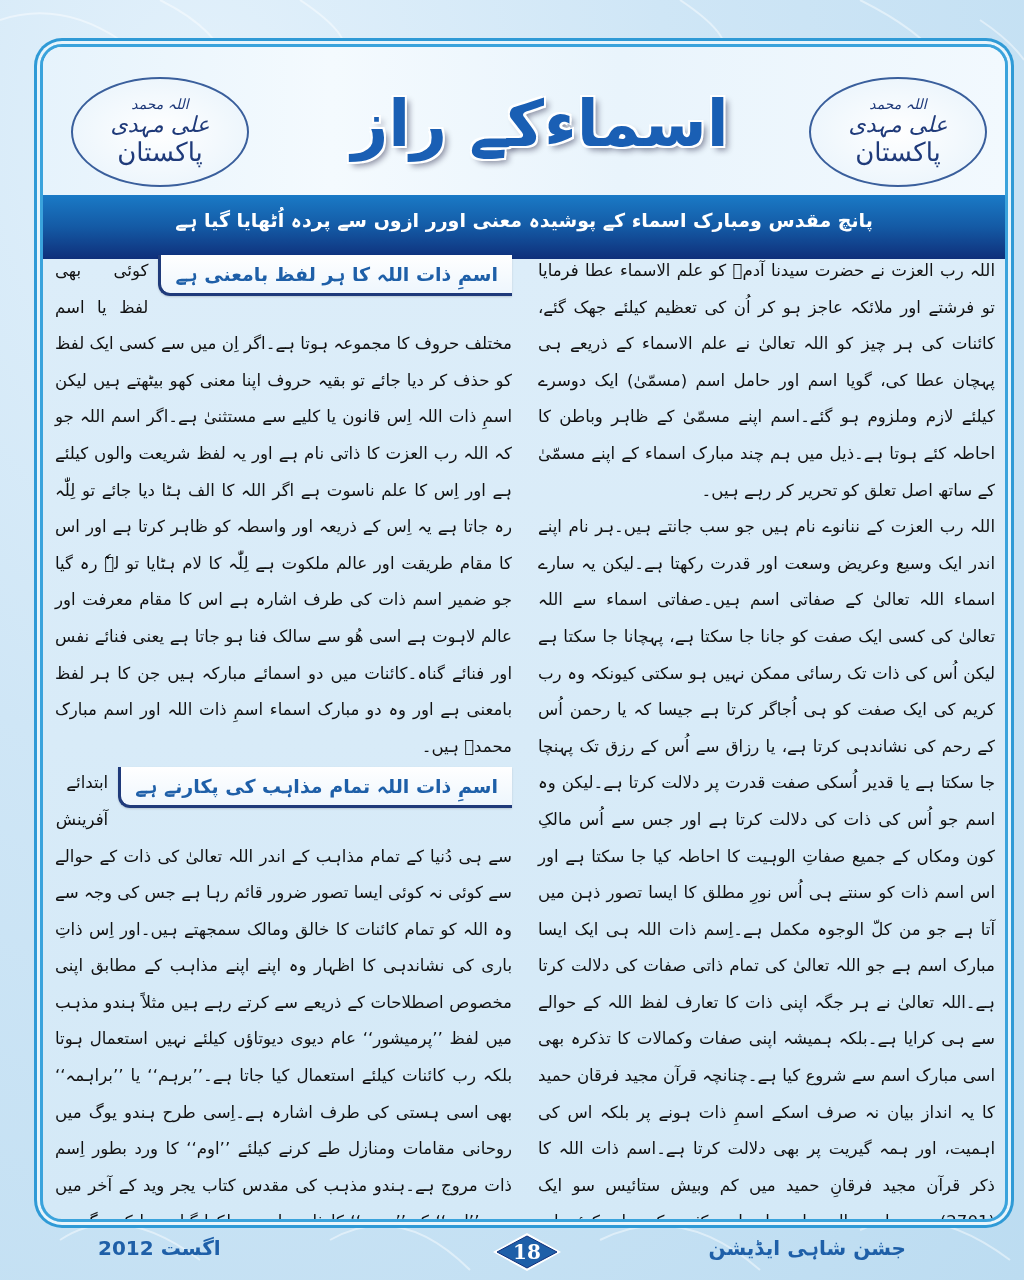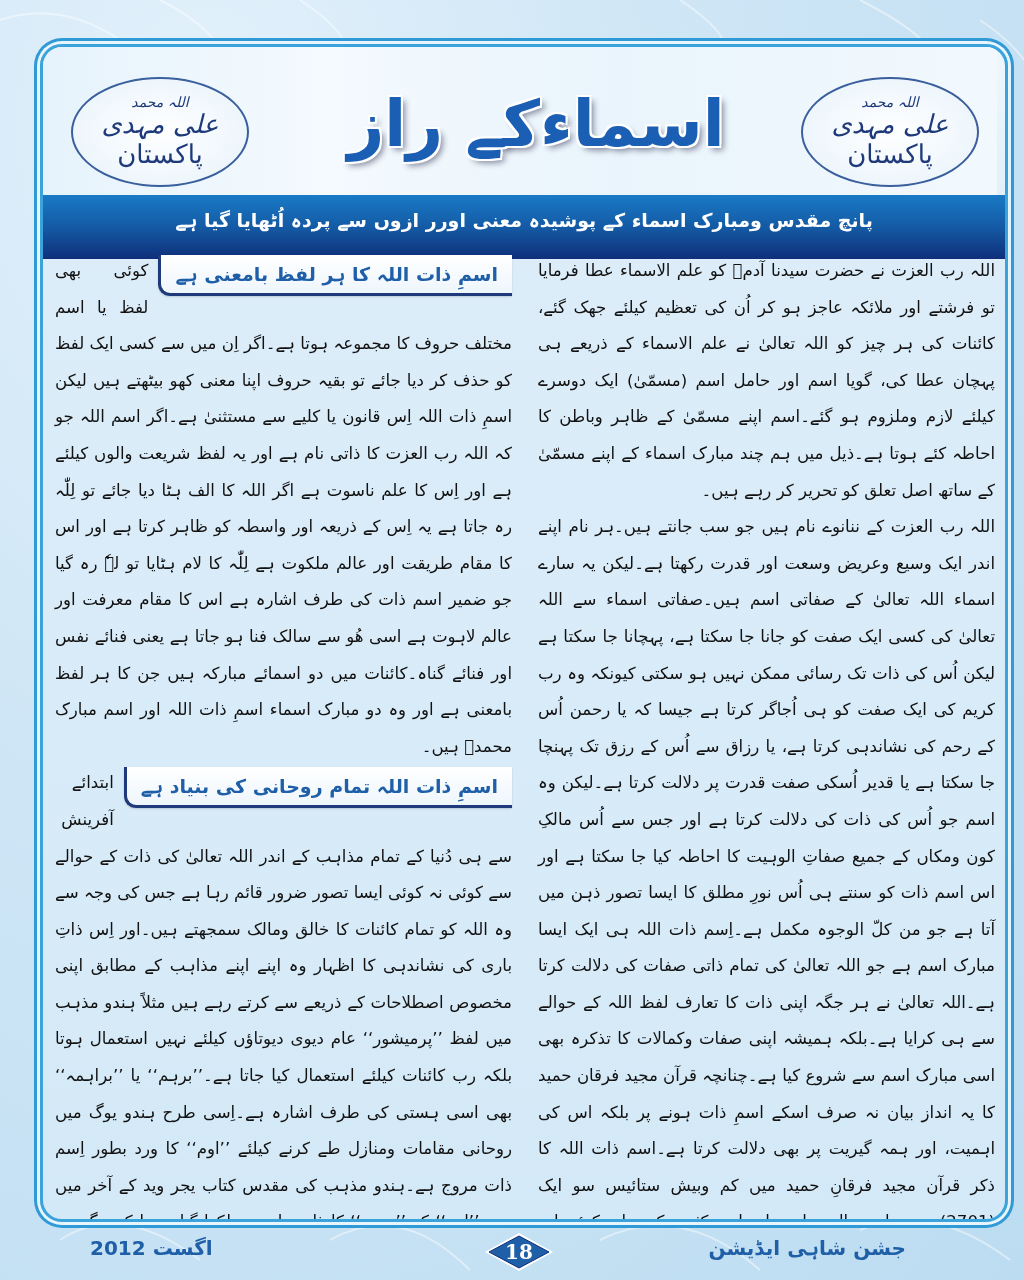--- a/index.html
+++ b/index.html
@@ -9,33 +9,33 @@
     font-family: "DejaVu Sans", sans-serif;
   }
   .bg-arcs { position:absolute; inset:0; pointer-events:none; }
   .frame {
     position:absolute; left:40px; top:44px; width:962px; height:1172px;
     border:3px solid #3aa3dc; border-radius:22px;
     box-shadow: 0 0 0 3px #e8f5fc, 0 0 0 6px #2f9ad6;
     background: linear-gradient(180deg, #eef7fd 0%, #dcedf9 18%, #d4e9f7 100%);
     overflow:hidden;
   }
-  .header { position:absolute; left:0; right:8px; top:0; height:148px;
+  .header { position:absolute; left:0; right:0; top:0; height:148px;
     background: linear-gradient(90deg, #e6f3fc 0%, #f4fafe 30%, #e9f4fc 60%, #f2f9fe 100%); }
   .logo {
     position:absolute; top:30px; width:174px; height:106px;
     border:2px solid #3a5f9c; border-radius:50%;
     background: radial-gradient(ellipse, #ffffff 0%, #e6f2fb 100%);
     display:flex; flex-direction:column; align-items:center; justify-content:center;
     color:#1f3a7a; font-family:"DejaVu Serif", serif; direction:rtl; line-height:1.15;
   }
   .logo.left { left:28px; }
   .logo.right { right:18px; }
   .logo .l1 { font-size:14px; font-style:italic; }
-  .logo .l2 { font-size:26px; font-style:italic; }
+  .logo .l2 { font-size:22px; font-style:italic; }
   .logo .l3 { font-size:26px; }
   .title {
     position:absolute; left:0; right:0; top:40px; text-align:center;
     font-size:64px; font-weight:bold; direction:rtl;
     color:#1a5fb4;
     text-shadow: 2px 2px 0 #ffffff, -2px -2px 0 #ffffff, 2px -2px 0 #ffffff, -2px 2px 0 #ffffff, 4px 4px 6px rgba(0,0,40,0.45);
     font-family:"DejaVu Sans", sans-serif;
     padding-left:32px;
   }
   .banner {
@@ -48,21 +48,21 @@
   .col { flex:1; direction:rtl; text-align:justify; color:#111; font-size:16.6px; line-height:36.6px; font-family:"DejaVu Sans", sans-serif; }
   .col p { margin:0; }
   .sub {
     float:right; margin:2px 0 12px 10px; padding:0 14px; height:38px; line-height:38px;
     background:linear-gradient(180deg,#ffffff,#eef6fd);
     border-left:3px solid #1f3a7a; border-bottom:3px solid #1f3a7a;
     border-radius:0 0 0 12px;
     color:#1e5fa8; font-weight:bold; font-size:19px;
     box-shadow: 0 1px 2px rgba(0,0,0,0.15);
   }
-  .footer { position:absolute; left:4px; right:0; top:1226px; height:54px; }
+  .footer { position:absolute; left:12px; right:0; top:1226px; height:54px; }
   .f-date { position:absolute; left:86px; top:10px; color:#1e5fa8; font-size:20px; font-weight:bold; direction:rtl; }
   .f-edition { position:absolute; right:118px; top:10px; color:#1e5fa8; font-size:20px; font-weight:bold; direction:rtl;text-align:right; }
   .f-page { position:absolute; left:480px; top:6px; width:70px; height:40px; }
   .f-page svg { display:block; }
   .f-page span { position:absolute; inset:0; text-align:center; line-height:40px; color:#fff; font-family:"DejaVu Serif", serif; font-weight:bold; font-size:20px; }
 </style>
 </head>
 <body>
 
 <svg class="bg-arcs" width="1024" height="1280">
@@ -98,21 +98,21 @@
   <div class="banner">پانچ مقدس ومبارک اسماء کے پوشیدہ معنی اورر ازوں سے پردہ اُٹھایا گیا ہے</div>
 
   <div class="cols">
     <div class="col">
       <p>اللہ رب العزت نے حضرت سیدنا آدمؑ کو علم الاسماء عطا فرمایا تو فرشتے اور ملائکہ عاجز ہو کر اُن کی تعظیم کیلئے جھک گئے، کائنات کی ہر چیز کو اللہ تعالیٰ نے علم الاسماء کے ذریعے ہی پہچان عطا کی، گویا اسم اور حامل اسم (مسمّیٰ) ایک دوسرے کیلئے لازم وملزوم ہو گئے۔اسم اپنے مسمّیٰ کے ظاہر وباطن کا احاطہ کئے ہوتا ہے۔ذیل میں ہم چند مبارک اسماء کے اپنے مسمّیٰ کے ساتھ اصل تعلق کو تحریر کر رہے ہیں۔</p>
       <p>اللہ رب العزت کے ننانوے نام ہیں جو سب جانتے ہیں۔ہر نام اپنے اندر ایک وسیع وعریض وسعت اور قدرت رکھتا ہے۔لیکن یہ سارے اسماء اللہ تعالیٰ کے صفاتی اسم ہیں۔صفاتی اسماء سے اللہ تعالیٰ کی کسی ایک صفت کو جانا جا سکتا ہے، پہچانا جا سکتا ہے لیکن اُس کی ذات تک رسائی ممکن نہیں ہو سکتی کیونکہ وہ رب کریم کی ایک صفت کو ہی اُجاگر کرتا ہے جیسا کہ یا رحمن اُس کے رحم کی نشاندہی کرتا ہے، یا رزاق سے اُس کے رزق تک پہنچا جا سکتا ہے یا قدیر اُسکی صفت قدرت پر دلالت کرتا ہے۔لیکن وہ اسم جو اُس کی ذات کی دلالت کرتا ہے اور جس سے اُس مالکِ کون ومکاں کے جمیع صفاتِ الوہیت کا احاطہ کیا جا سکتا ہے اور اس اسم ذات کو سنتے ہی اُس نورِ مطلق کا ایسا تصور ذہن میں آتا ہے جو من کلّ الوجوہ مکمل ہے۔اِسم ذات اللہ ہی ایک ایسا مبارک اسم ہے جو اللہ تعالیٰ کی تمام ذاتی صفات کی دلالت کرتا ہے۔اللہ تعالیٰ نے ہر جگہ اپنی ذات کا تعارف لفظ اللہ کے حوالے سے ہی کرایا ہے۔بلکہ ہمیشہ اپنی صفات وکمالات کا تذکرہ بھی اسی مبارک اسم سے شروع کیا ہے۔چنانچہ قرآن مجید فرقان حمید کا یہ انداز بیان نہ صرف اسکے اسمِ ذات ہونے پر بلکہ اس کی اہمیت، اور ہمہ گیریت پر بھی دلالت کرتا ہے۔اسم ذات اللہ کا ذکر قرآن مجید فرقانِ حمید میں کم وبیش ستائیس سو ایک (2701) مرتبہ استعمال ہوا ہے اور اتنی کثرت کے ساتھ کوئی اور دوسرا لفظ استعمال نہیں ہوا۔</p>
     </div>
     <div class="col">
       <div class="sub">اسمِ ذات اللہ کا ہر لفظ بامعنی ہے</div>
       <p>کوئی بھی لفظ یا اسم مختلف حروف کا مجموعہ ہوتا ہے۔اگر اِن میں سے کسی ایک لفظ کو حذف کر دیا جائے تو بقیہ حروف اپنا معنی کھو بیٹھتے ہیں لیکن اسمِ ذات اللہ اِس قانون یا کلیے سے مستثنیٰ ہے۔اگر اسم اللہ جو کہ اللہ رب العزت کا ذاتی نام ہے اور یہ لفظ شریعت والوں کیلئے ہے اور اِس کا علم ناسوت ہے اگر اللہ کا الف ہٹا دیا جائے تو لِلّٰہ رہ جاتا ہے یہ اِس کے ذریعہ اور واسطہ کو ظاہر کرتا ہے اور اس کا مقام طریقت اور عالم ملکوت ہے لِلّٰہ کا لام ہٹایا تو لہٗ رہ گیا جو ضمیر اسم ذات کی طرف اشارہ ہے اس کا مقام معرفت اور عالم لاہوت ہے اسی ھُو سے سالک فنا ہو جاتا ہے یعنی فنائے نفس اور فنائے گناہ۔کائنات میں دو اسمائے مبارکہ ہیں جن کا ہر لفظ بامعنی ہے اور وہ دو مبارک اسماء اسمِ ذات اللہ اور اسم مبارک محمدؐ ہیں۔</p>
-      <div class="sub">اسمِ ذات اللہ تمام روحانی کی بنیاد ہے</div>
+      <div class="sub">اسمِ ذات اللہ تمام مذاہب کی پکارنے ہے</div>
       <p>ابتدائے آفرینش سے ہی دُنیا کے تمام مذاہب کے اندر اللہ تعالیٰ کی ذات کے حوالے سے کوئی نہ کوئی ایسا تصور ضرور قائم رہا ہے جس کی وجہ سے وہ اللہ کو تمام کائنات کا خالق ومالک سمجھتے ہیں۔اور اِس ذاتِ باری کی نشاندہی کا اظہار وہ اپنے اپنے مذاہب کے مطابق اپنی مخصوص اصطلاحات کے ذریعے سے کرتے رہے ہیں مثلاً ہندو مذہب میں لفظ ’’پرمیشور‘‘ عام دیوی دیوتاؤں کیلئے نہیں استعمال ہوتا بلکہ رب کائنات کیلئے استعمال کیا جاتا ہے۔’’برہم‘‘ یا ’’براہمہ‘‘ بھی اسی ہستی کی طرف اشارہ ہے۔اِسی طرح ہندو یوگ میں روحانی مقامات ومنازل طے کرنے کیلئے ’’اوم‘‘ کا ورد بطور اِسم ذات مروج ہے۔ہندو مذہب کی مقدس کتاب یجر وید کے آخر میں بھی ’’اوم‘‘ کو ’’برہم‘‘ کا ذاتی نام ہی لکھا گیا ہے۔لیکن رگ وید ۴۔۱۸۔۶ میں جو منتر درج ہے، اس میں ندیوں کے اللہ، اللہ شبد پکارنے کا ذکر آتا ہے۔جس سے یہ حقیقت کھل کر سامنے آتی ہے قدیم ہندو لٹریچر میں بھی اللہ کی ذات کیلئے لفظ ’’اللہ‘‘ بطور</p>
     </div>
   </div>
 </div>
 
 <div class="footer">
   <div class="f-date">اگست 2012</div>
   <div class="f-page">
     <svg width="70" height="40">
       <polygon points="35,1 69,20 35,39 1,20" fill="#ffffff"></polygon>

